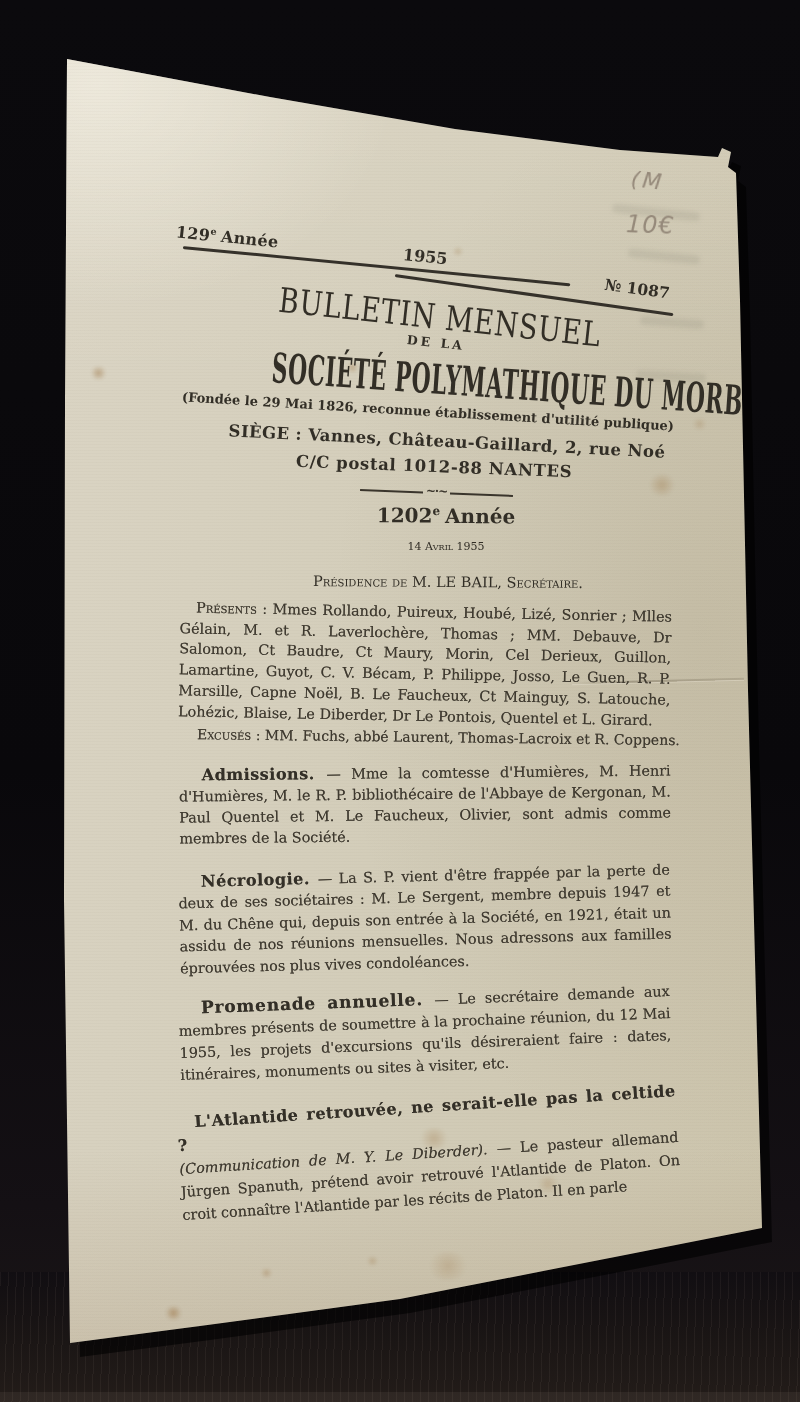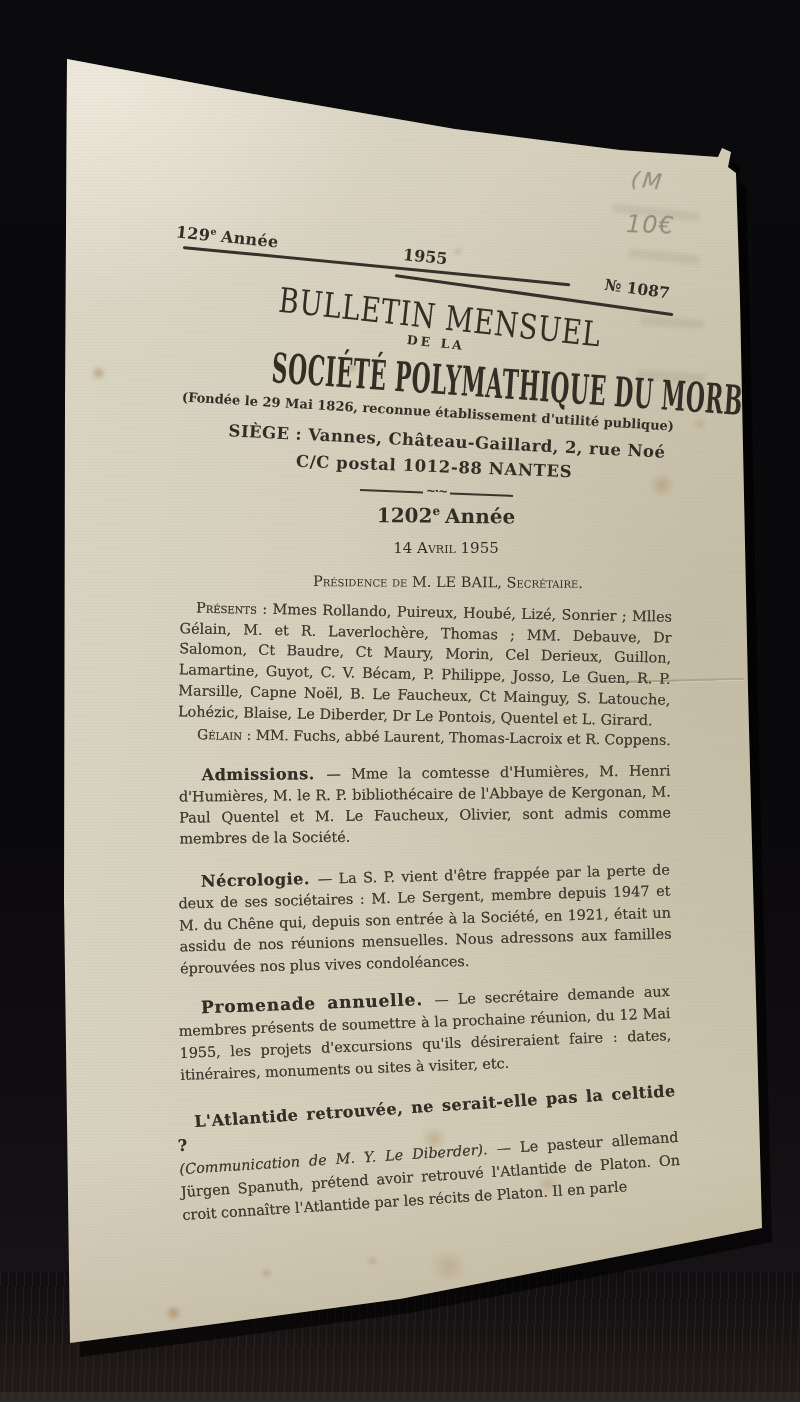--- a/index.html
+++ b/index.html
@@ -71,21 +71,21 @@
   .l-title{top:300px;font-size:34px;letter-spacing:1px;transform:translateX(10px) rotate(6.2deg) scaleX(.8);}
   .l-dela{top:336px;font-size:12.5px;font-weight:bold;letter-spacing:3px;transform:translateX(6px) rotate(5.8deg);}
   .l-societe{top:358px;font-size:41px;font-weight:bold;letter-spacing:1px;transform:translateX(-2px) rotate(4deg) scaleX(.53);}
   .l-fondee{top:405px;font-size:13px;font-weight:bold;transform:translateX(-2px) rotate(3.4deg);}
   .l-siege{top:433px;font-size:16.5px;font-weight:bold;letter-spacing:.4px;transform:translateX(17px) rotate(2.8deg);}
   .l-cc{top:458px;font-size:16.5px;font-weight:bold;letter-spacing:.6px;transform:translateX(4px) rotate(2.2deg);}
   .flourish{position:absolute;left:360px;top:486px;width:153px;display:flex;align-items:center;transform:rotate(2.2deg);}
   .fl-line{flex:1;height:2px;background:#3a352c;}
   .fl-mid{font-size:12px;font-weight:bold;letter-spacing:-1px;color:#3a352c;padding:0 3px;transform:translateY(-2px);}
   .l-seance{top:505px;font-size:20px;font-weight:bold;transform:translateX(16px) rotate(.4deg);}
-  .l-date{top:541px;font-size:15px;transform:translateX(16px);}
+  .l-date{top:541px;font-size:11px;transform:translateX(16px);}
   .l-presidence{top:575px;font-size:14.5px;transform:translateX(18px) rotate(.4deg);}
   .sc{font-variant:small-caps;}
   .sup{font-size:60%;vertical-align:super;letter-spacing:0;}
   .gap{margin-left:5px;}
 
   
   .para{position:absolute;left:179px;width:492px;margin:0;text-align:justify;
     font-size:14.4px;line-height:21px;color:#3e392f;
     text-shadow:0 0 .6px rgba(62,57,47,.7);transform-origin:center center;}
   .jx::after{content:"\00a0";}
@@ -147,21 +147,21 @@
       <span class="fl-mid">~·~</span>
       <span class="fl-line"></span>
     </div>
 
     <div class="m l-seance"><span>1202</span><span class="sup">e</span><span class="gap">Année</span></div>
     <div class="m l-date sc">14 Avril 1955</div>
     <div class="m l-presidence sc">Présidence de M. LE BAIL, Secrétaire.</div>
 
     <p class="para presents"><span class="sc jx">Présents :</span><span>Mmes Rollando, Puireux, Houbé, Lizé, Sonrier ; Mlles Gélain, M. et R. Laverlochère, Thomas ; MM. Debauve, Dr Salomon, Ct Baudre, Ct Maury, Morin, Cel Derieux, Guillon, Lamartine, Guyot, C. V. Bécam, P. Philippe, Josso, Le Guen, R. P. Marsille, Capne Noël, B. Le Faucheux, Ct Mainguy, S. Latouche, Lohézic, Blaise, Le Diberder, Dr Le Pontois, Quentel et L. Girard.</span></p>
 
-    <p class="para excuses"><span class="sc jx">Gélain :</span><span>MM. Fuchs, abbé Laurent, Thomas-Lacroix et R. Coppens.</span></p>
+    <p class="para excuses"><span class="sc jx">Excusés :</span><span>MM. Fuchs, abbé Laurent, Thomas-Lacroix et R. Coppens.</span></p>
 
     <p class="para admissions"><b class="hd jx">Admissions.</b><span>— Mme la comtesse d'Humières, M. Henri d'Humières, M. le R. P. bibliothécaire de l'Abbaye de Kergonan, M. Paul Quentel et M. Le Faucheux, Olivier, sont admis comme membres de la Société.</span></p>
 
     <p class="para necrologie"><b class="hd jx">Nécrologie.</b><span>— La S. P. vient d'être frappée par la perte de deux de ses sociétaires : M. Le Sergent, membre depuis 1947 et M. du Chêne qui, depuis son entrée à la Société, en 1921, était un assidu de nos réunions mensuelles. Nous adressons aux familles éprouvées nos plus vives condoléances.</span></p>
 
     <p class="para promenade"><b class="hd hd-lg jx">Promenade annuelle.</b><span>— Le secrétaire demande aux membres présents de soumettre à la prochaine réunion, du 12 Mai 1955, les projets d'excursions qu'ils désireraient faire : dates, itinéraires, monuments ou sites à visiter, etc.</span></p>
 
     <p class="para atlantide"><b class="hd hd-block">L'Atlantide retrouvée, ne serait-elle pas la celtide ?</b><i class="jx">(Communication de M. Y. Le Diberder).</i><span>— Le pasteur allemand Jürgen Spanuth, prétend avoir retrouvé l'Atlantide de Platon. On croit connaître l'Atlantide par les récits de Platon. Il en parle</span></p>
   </div>
 </div>

